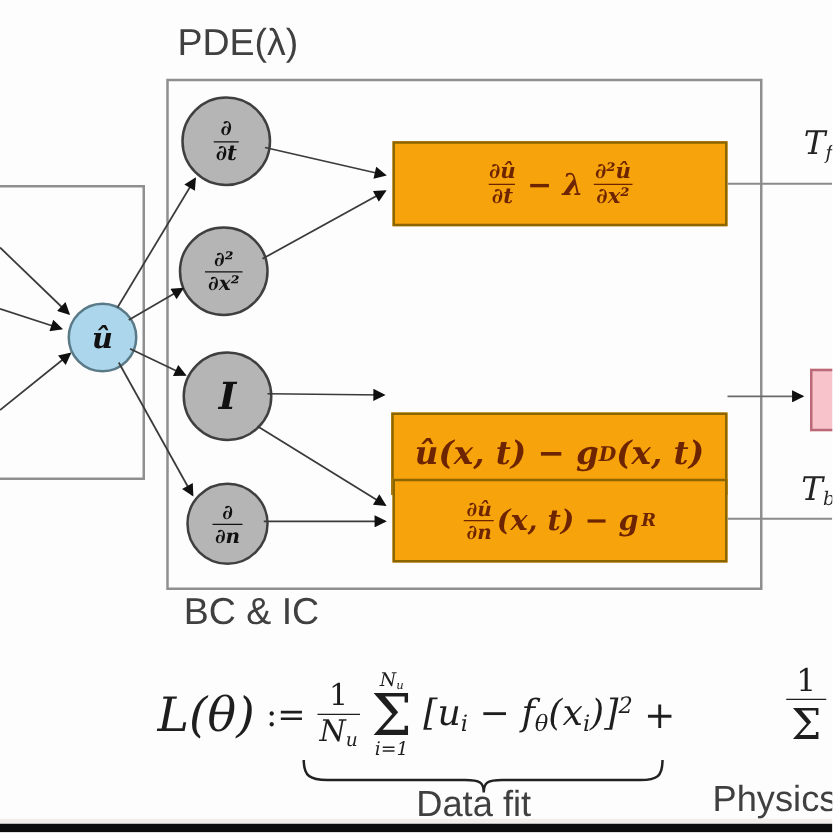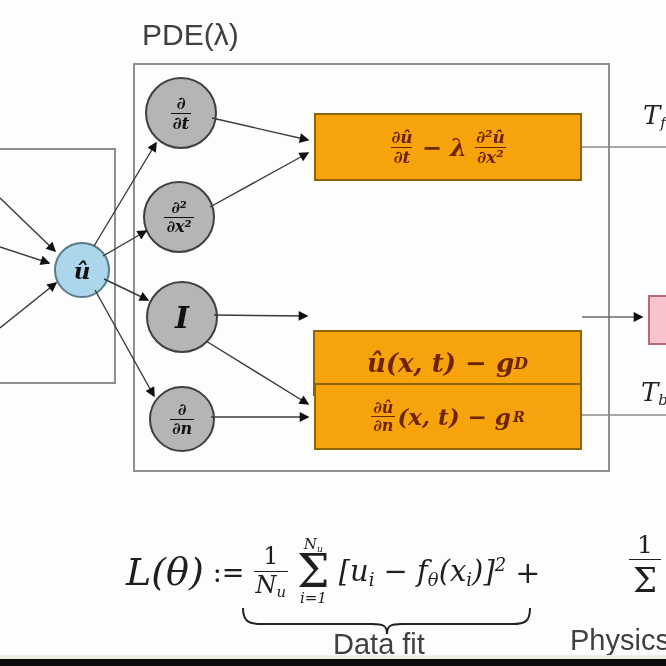--- a/index.html
+++ b/index.html
@@ -47,20 +47,21 @@
 </head>
 <body>
 
 <div class="stage">
 
   <div class="frame" style="left:-20px;top:148px;width:132px;height:232px;"></div>
 
   <div class="frame" style="left:133px;top:63px;width:473px;height:405px;"></div>
 
   <div class="serif-label" style="left:142px;top:18px;font-size:30px;">PDE(λ)</div>
+  <div class="serif-label" style="left:147px;top:473px;font-size:30px;">BC &amp; IC</div>
 
   <div class="node node-blue z2" style="left:54px;top:242px;width:52px;height:52px;font-size:23px;">
     <span>û</span>
   </div>
 
   <div class="node z2" style="left:145px;top:77px;width:68px;height:68px;font-size:17px;">
     <span class="frac">
       <span class="num">∂</span>
       <span class="den">∂t</span>
     </span>
@@ -89,20 +90,21 @@
     <span style="font-size:24px;">− λ</span>
     <span class="frac">
       <span class="num">∂²û</span>
       <span class="den">∂x²</span>
     </span>
   </div>
 
   <div class="resbox z1" style="left:313px;top:283px;width:269px;height:66px;font-size:26px;margin-top:47px;">
     <span>û(x, t) − g</span>
       <span class="sb">D</span>
+      <span>(x, t)</span>
   </div>
 
   <div class="resbox z1" style="left:314px;top:383px;width:268px;height:67px;font-size:23px;gap:2px;">
     <span class="frac" style="font-size:16px;">
       <span class="num">∂û</span>
       <span class="den">∂n</span>
     </span>
     <span>(x, t) − g</span>
       <span class="sb">R</span>
   </div>

